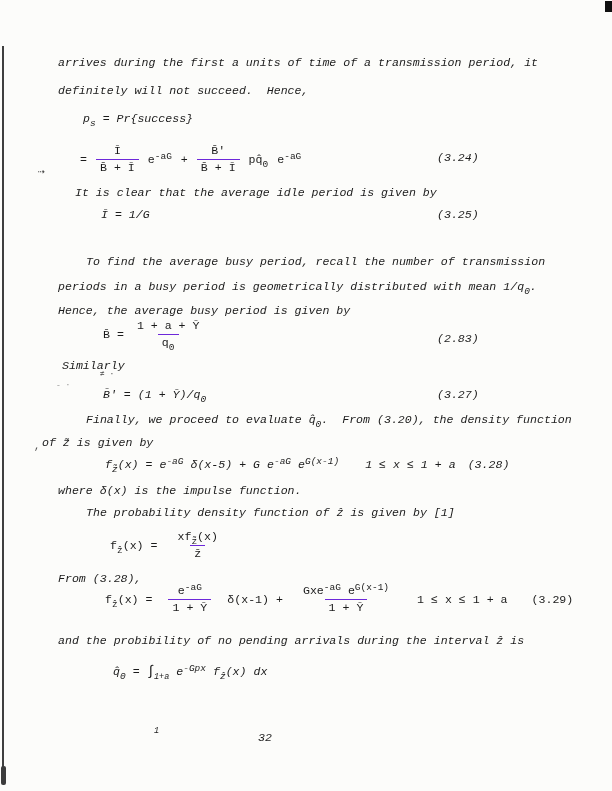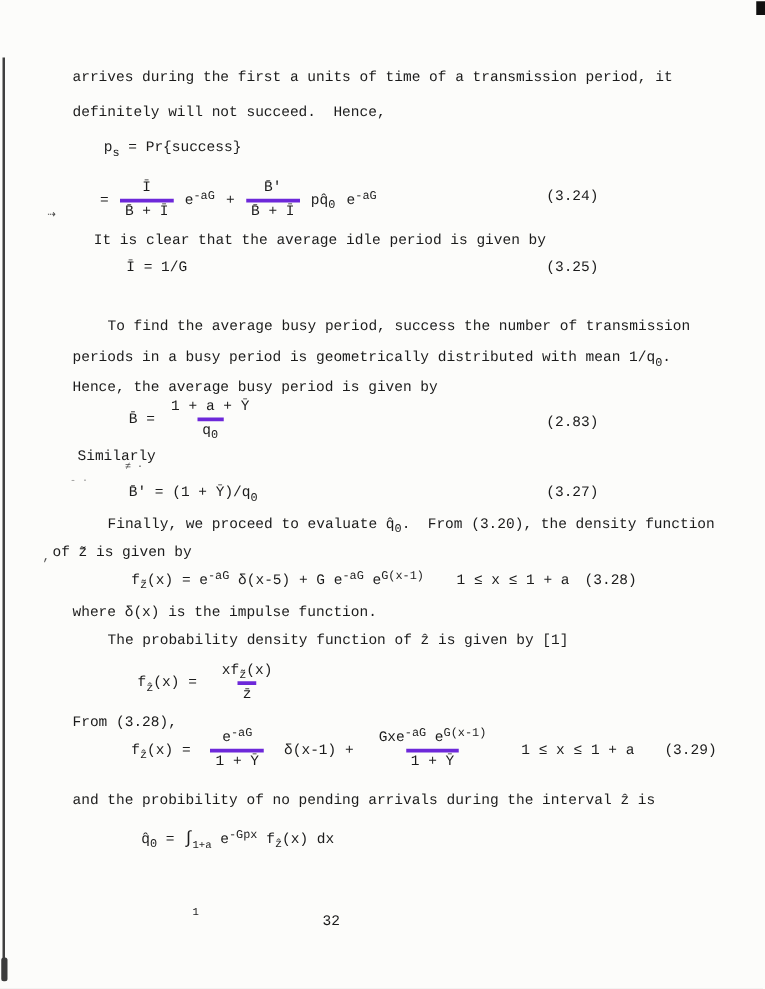--- a/index.html
+++ b/index.html
@@ -2,28 +2,28 @@
 <html><head>
 <meta charset="utf-8">
 <style>
   html,body { margin:0; padding:0; background:#e8e8e6; }
   .page {
     position:relative; width:612px; height:791px; margin:0 auto;
     background:#fcfcfa; overflow:hidden;
     font-family:"Liberation Mono","DejaVu Sans Mono",monospace;
     font-size:11.6px; line-height:14px; color:#1b1b1b;
   }
-  .ln { position:absolute; white-space:pre; }
+  .ln { position:absolute; white-space:pre;font-style:italic; }
   .eq { position:absolute; display:flex; align-items:center; gap:9px; white-space:pre; }
   .eq-tight { gap:16px; }
   sub { font-size:9.5px; vertical-align:-3.5px; line-height:0; }
   sup { font-size:9.5px; vertical-align:4px; line-height:0; }
   .frac { display:inline-flex; flex-direction:column; align-items:center; text-align:center; white-space:pre; }
   .frac .num { display:block; padding:0 4px 1px; }
-  .frac .den { display:block; border-top:3px solid #6d28d9; padding:1px 4px 0; }
+  .frac .den { display:block; border-top:1px solid #6d28d9; padding:1px 4px 0; }
   .mark { position:absolute; color:#4a4a4a; }
   .scanline { position:absolute; left:2px; top:46px; width:2px; height:738px; background:#242424; opacity:.88; }
   .blob-bl { position:absolute; left:1px; top:766px; width:5px; height:19px; background:#3c3c3c; border-radius:2px; }
   .blob-tr { position:absolute; left:605px; top:1px; width:7px; height:11px; background:#101010; }
   .intlims { display:inline-flex; flex-direction:column; font-size:8.5px; line-height:9px; vertical-align:-4px; margin-left:-1px;gap:45px; }
   .intsign { font-size:14px; }
   .gap-cond { margin-left:26px; }
   .gap-lab { margin-left:12px;margin-top:32px; }
 </style>
 </head>
@@ -59,21 +59,21 @@
     <span><span>pq̂</span><sub>0</sub></span>
     <span><span>e</span><sup>-aG</sup></span>
   </div>
   <div class="ln" style="left:437px;top:151px">(3.24)</div>
 
   <div class="ln" style="left:75px;top:186px">It is clear that the average idle period is given by</div>
 
   <div class="ln" style="left:101px;top:208px">Ī = 1/G</div>
   <div class="ln" style="left:437px;top:208px">(3.25)</div>
 
-  <div class="ln" style="left:86px;top:255px">To find the average busy period, success the number of transmission</div>
+  <div class="ln" style="left:86px;top:255px">To find the average busy period, recall the number of transmission</div>
   <div class="ln" style="left:58px;top:280px"><span>periods in a busy period is geometrically distributed with mean 1/q</span><sub>0</sub><span>.</span></div>
   <div class="ln" style="left:58px;top:304px">Hence, the average busy period is given by</div>
 
   <div class="eq" style="left:103px;top:319px">
     <span>B̄ =</span>
     <span class="frac">
       <span class="num">1 + a + Ȳ</span>
       <span class="den"><span>q</span><sub>0</sub></span>
     </span>
   </div>

